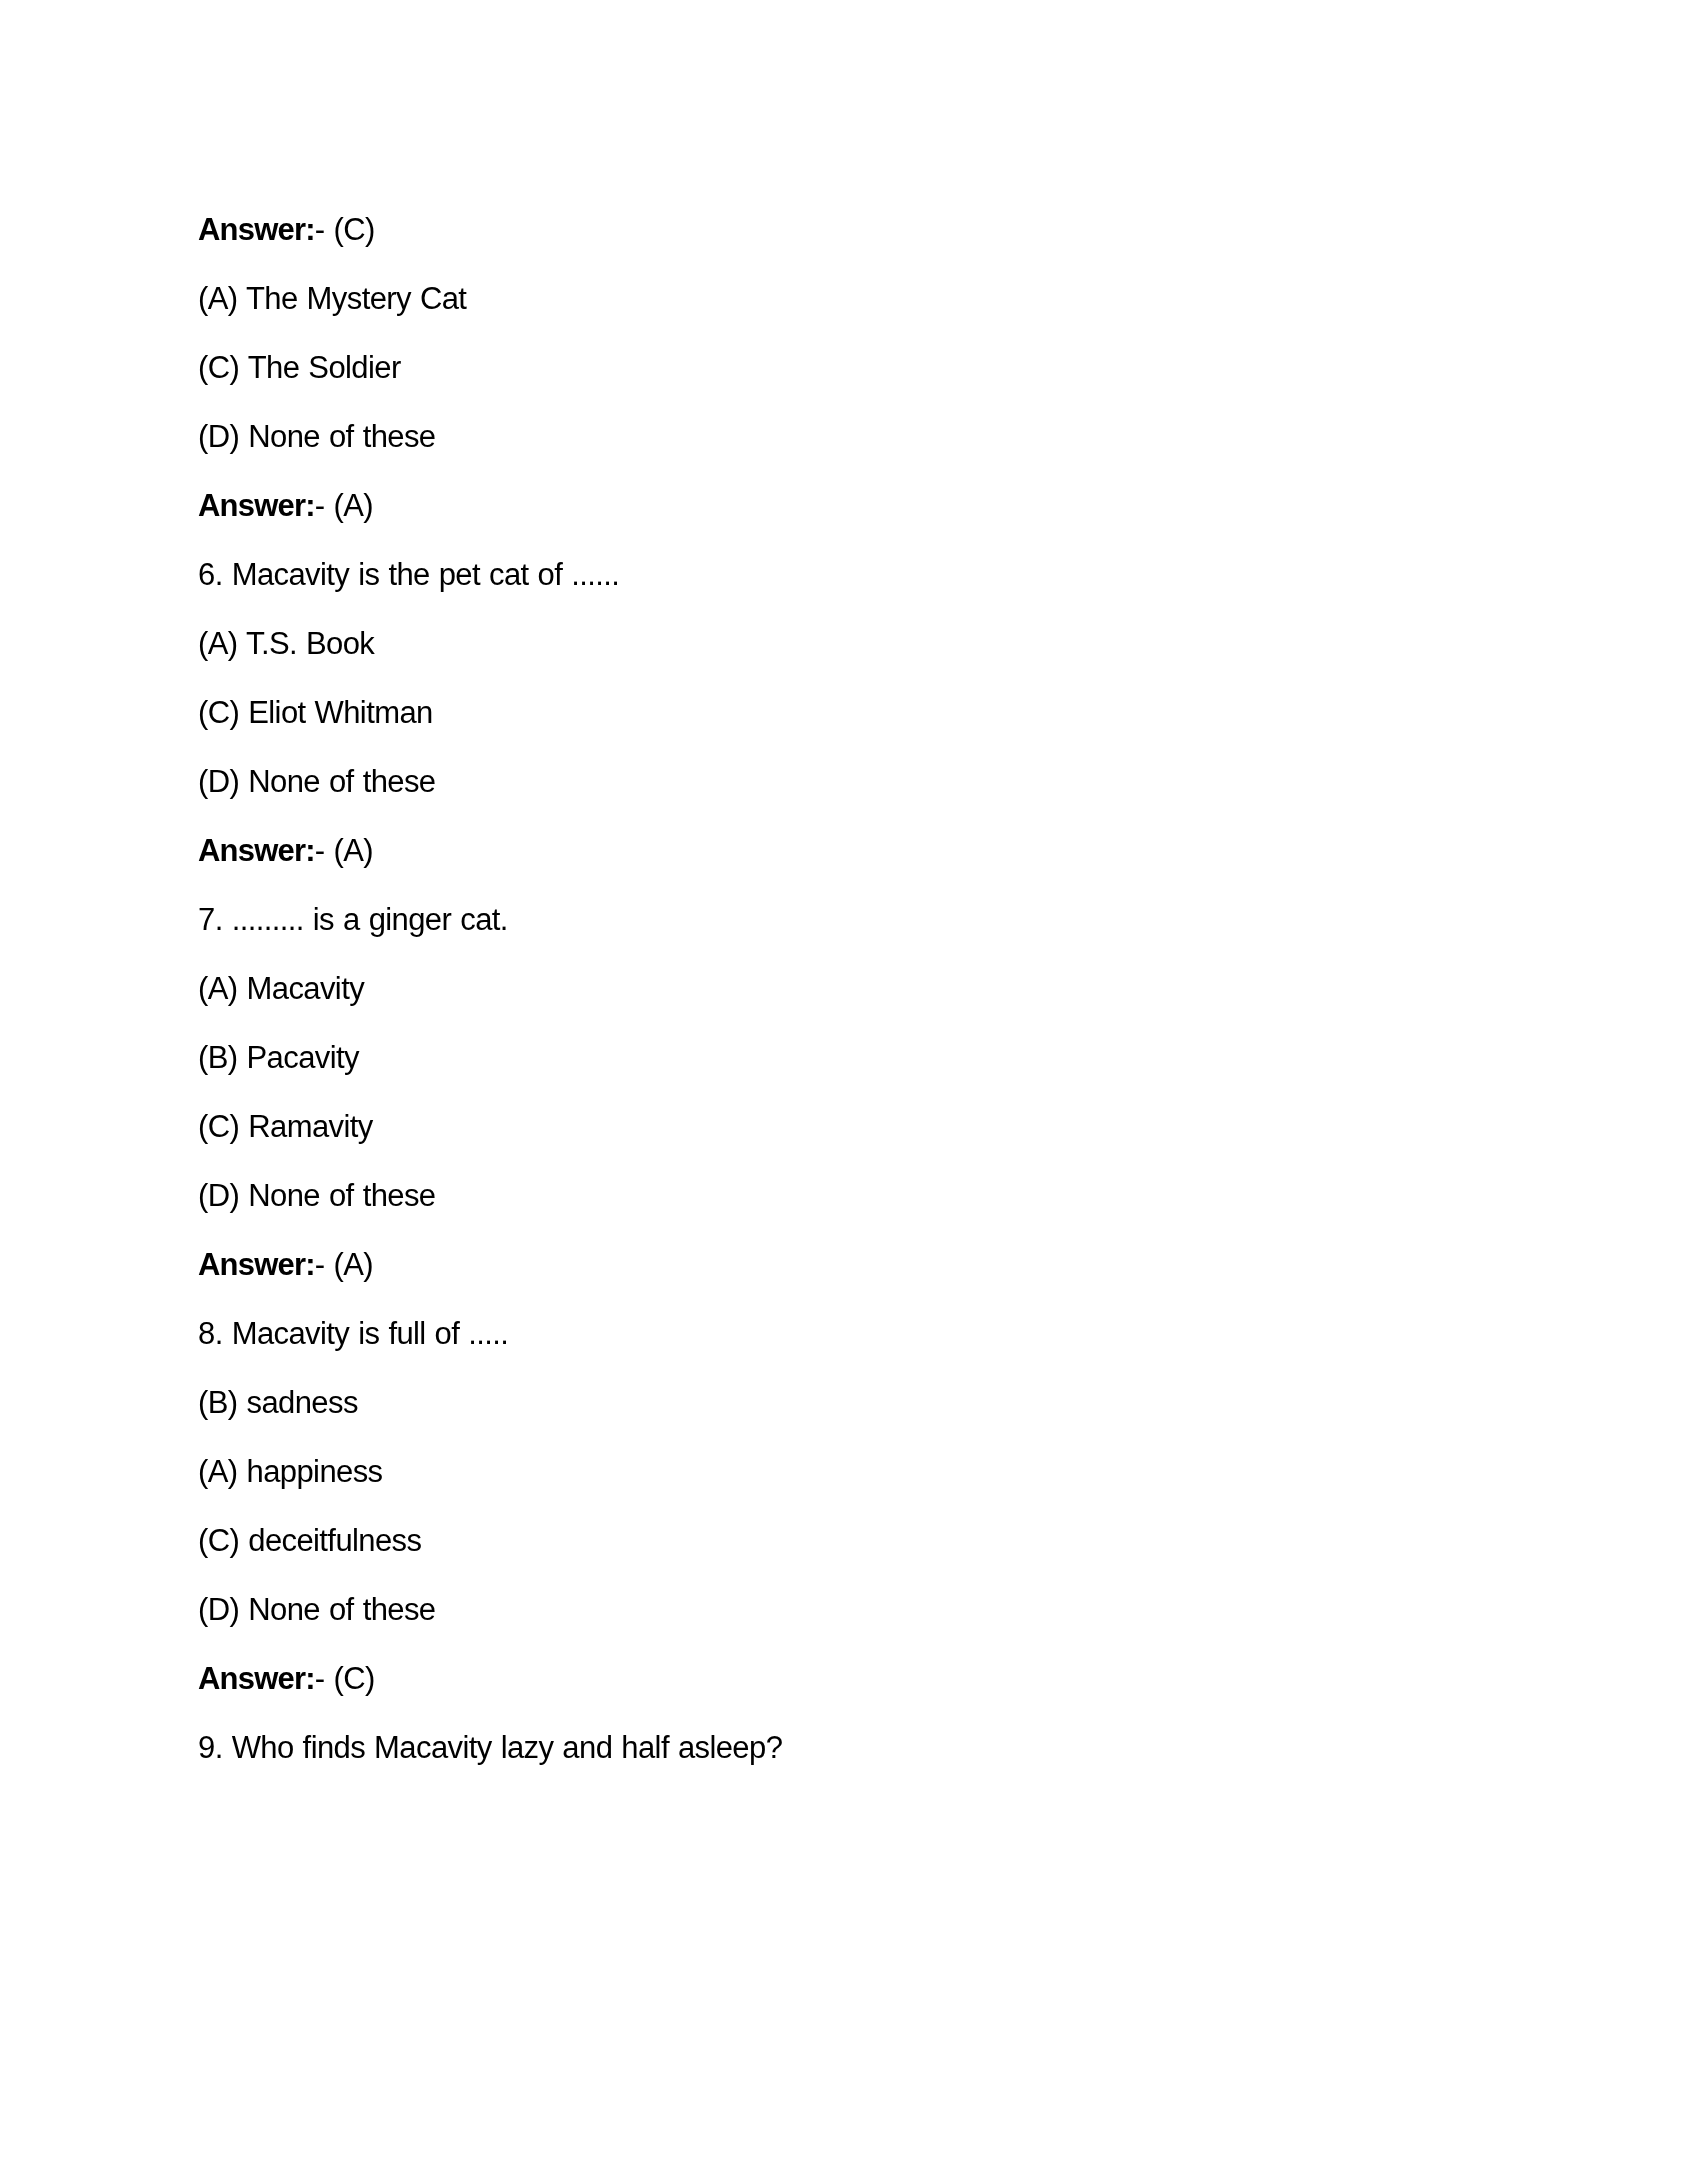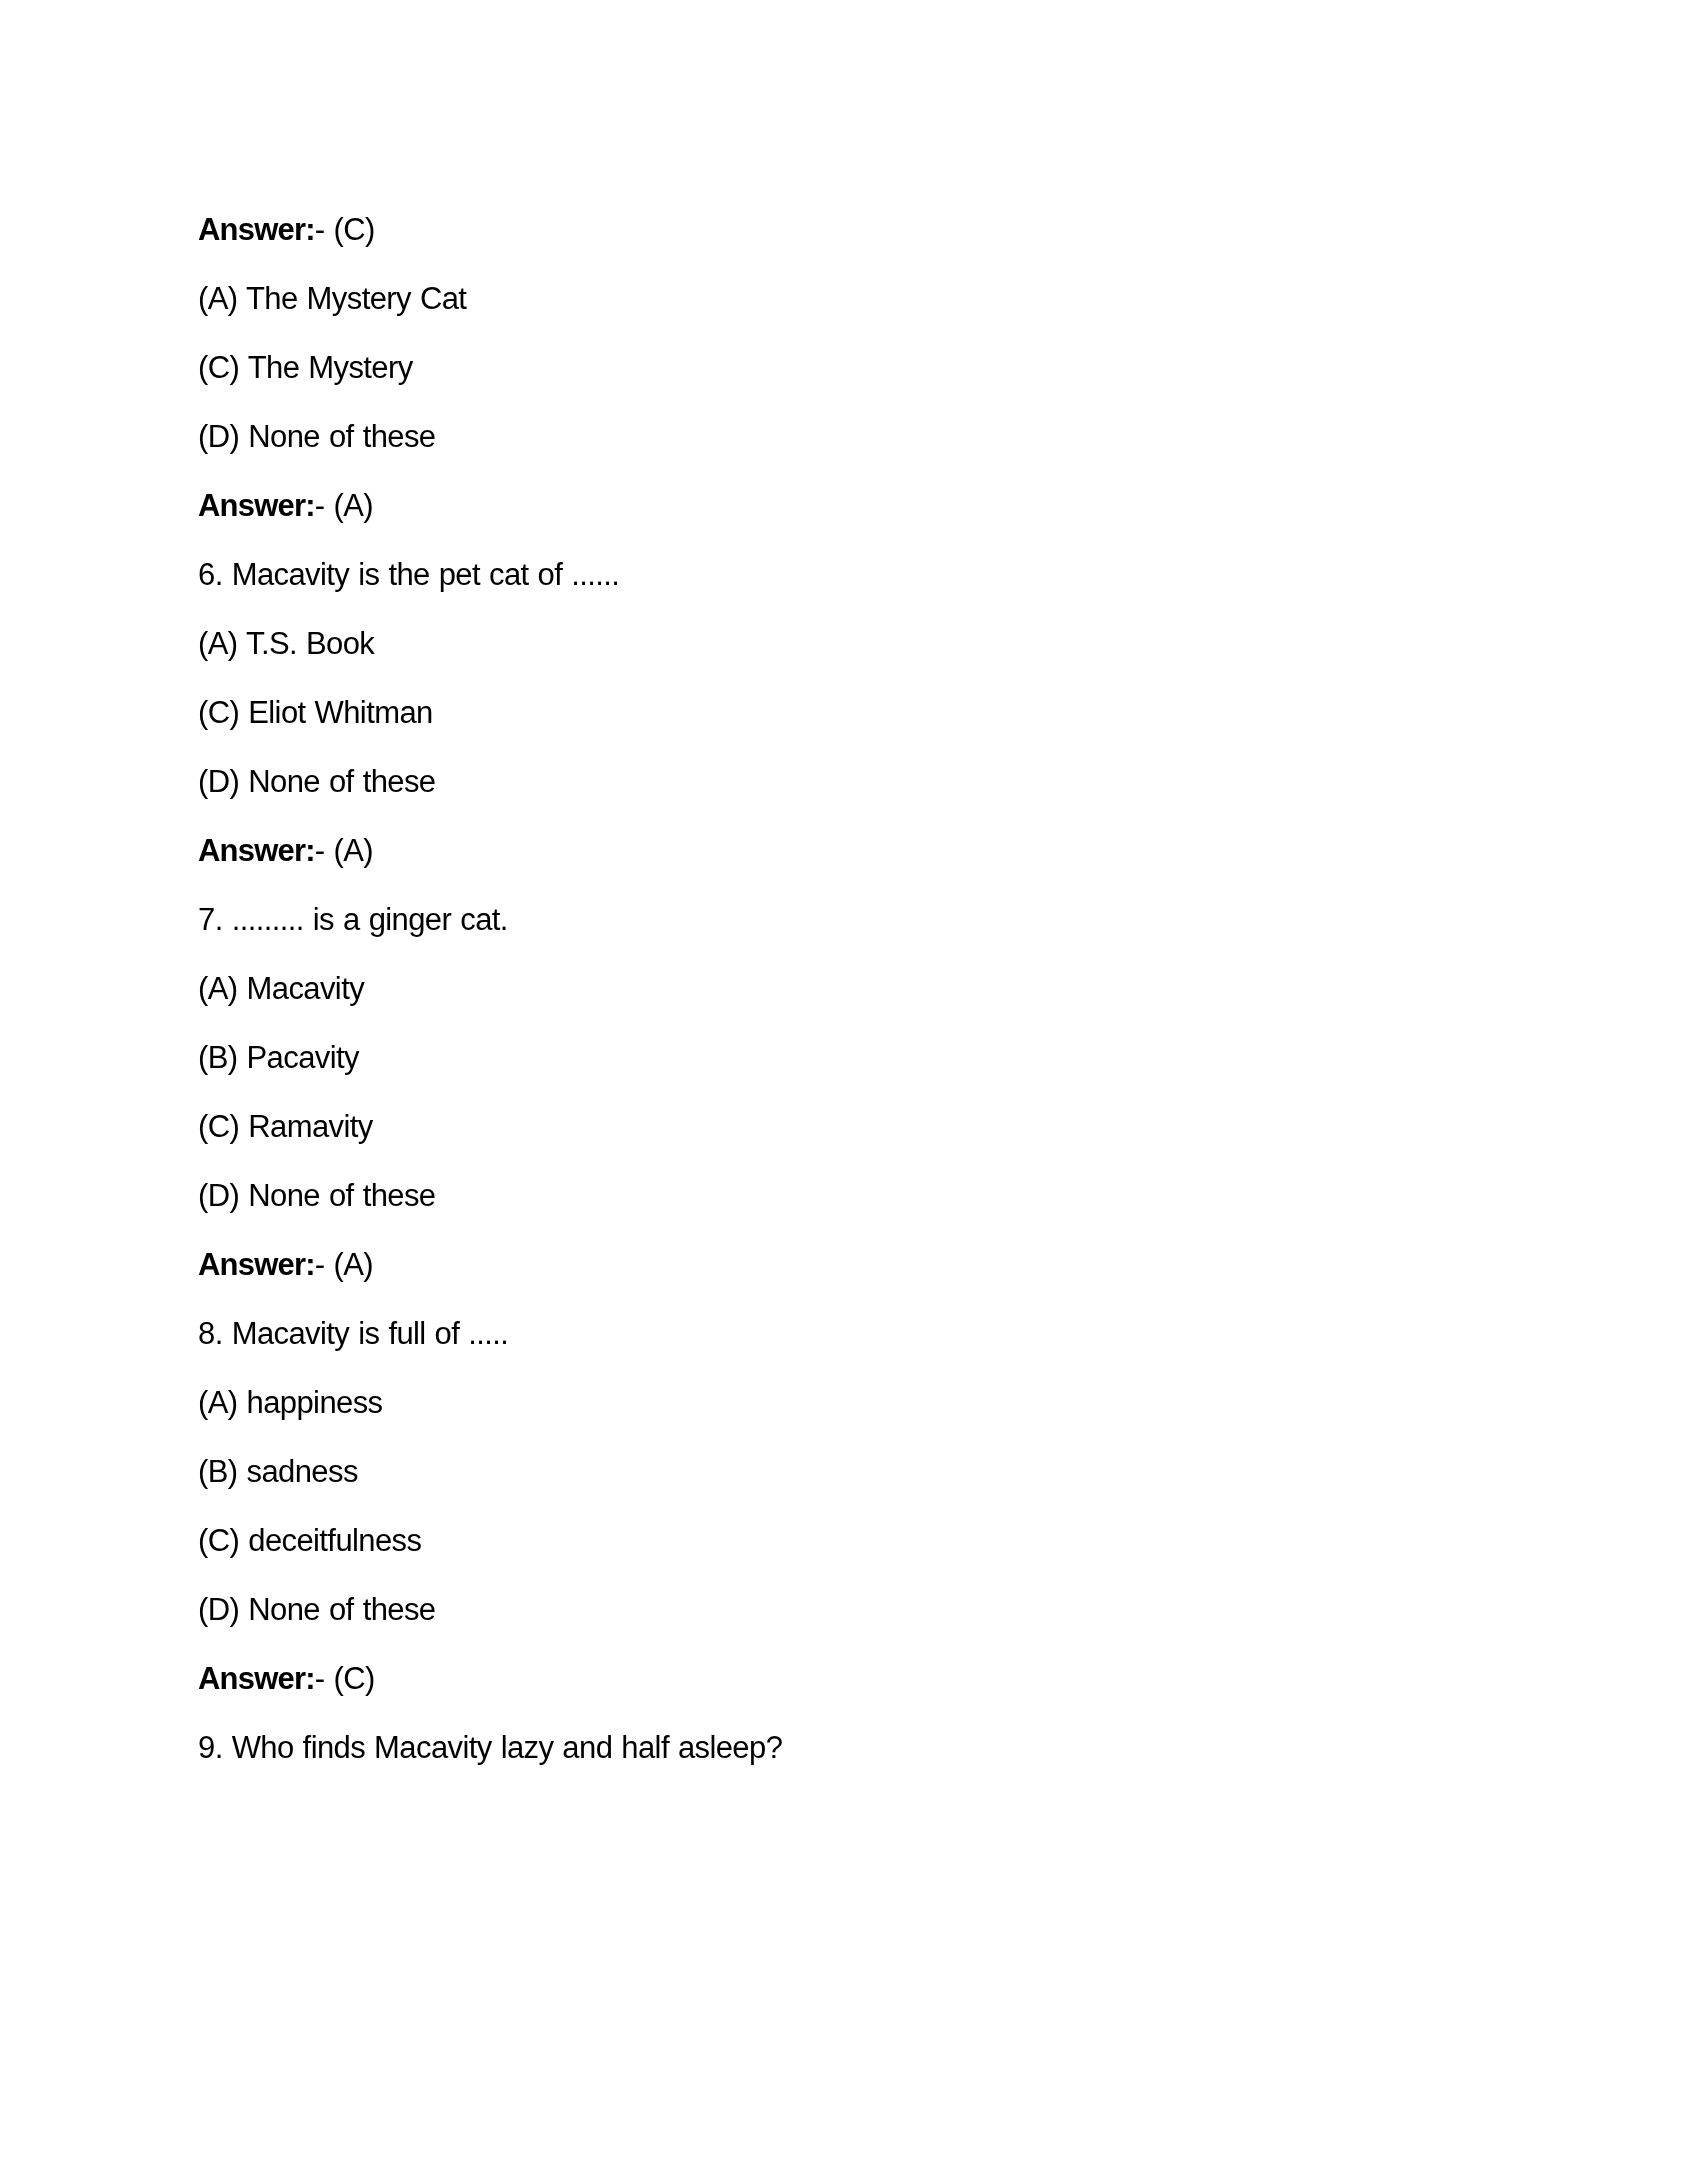--- a/index.html
+++ b/index.html
@@ -47,21 +47,21 @@
 <body>
 
 <div class="page">
   <div class="content">
 
     <div class="line">
       <span class="answer-label">Answer:</span><span>- (C)</span>
     </div>
 
     <div class="line">(A) The Mystery Cat</div>
-    <div class="line">(C) The Mystery</div>
+    <div class="line">(C) The Soldier</div>
     <div class="line">(D) None of these</div>
     <div class="line">
       <span class="answer-label">Answer:</span><span>- (A)</span>
     </div>
 
     <div class="line">6. Macavity is the pet cat of ......</div>
     <div class="line">(A) T.S. Book</div>
     <div class="line">(C) Eliot Whitman</div>
     <div class="line">(D) None of these</div>
     <div class="line">
@@ -71,22 +71,22 @@
     <div class="line">7. ......... is a ginger cat.</div>
     <div class="line">(A) Macavity</div>
     <div class="line">(B) Pacavity</div>
     <div class="line">(C) Ramavity</div>
     <div class="line">(D) None of these</div>
     <div class="line">
       <span class="answer-label">Answer:</span><span>- (A)</span>
     </div>
 
     <div class="line">8. Macavity is full of .....</div>
+    <div class="line">(B) sadness</div>
     <div class="line">(A) happiness</div>
-    <div class="line">(B) sadness</div>
     <div class="line">(C) deceitfulness</div>
     <div class="line">(D) None of these</div>
     <div class="line">
       <span class="answer-label">Answer:</span><span>- (C)</span>
     </div>
 
     <div class="line">9. Who finds Macavity lazy and half asleep?</div>
 
   </div>
 </div>

